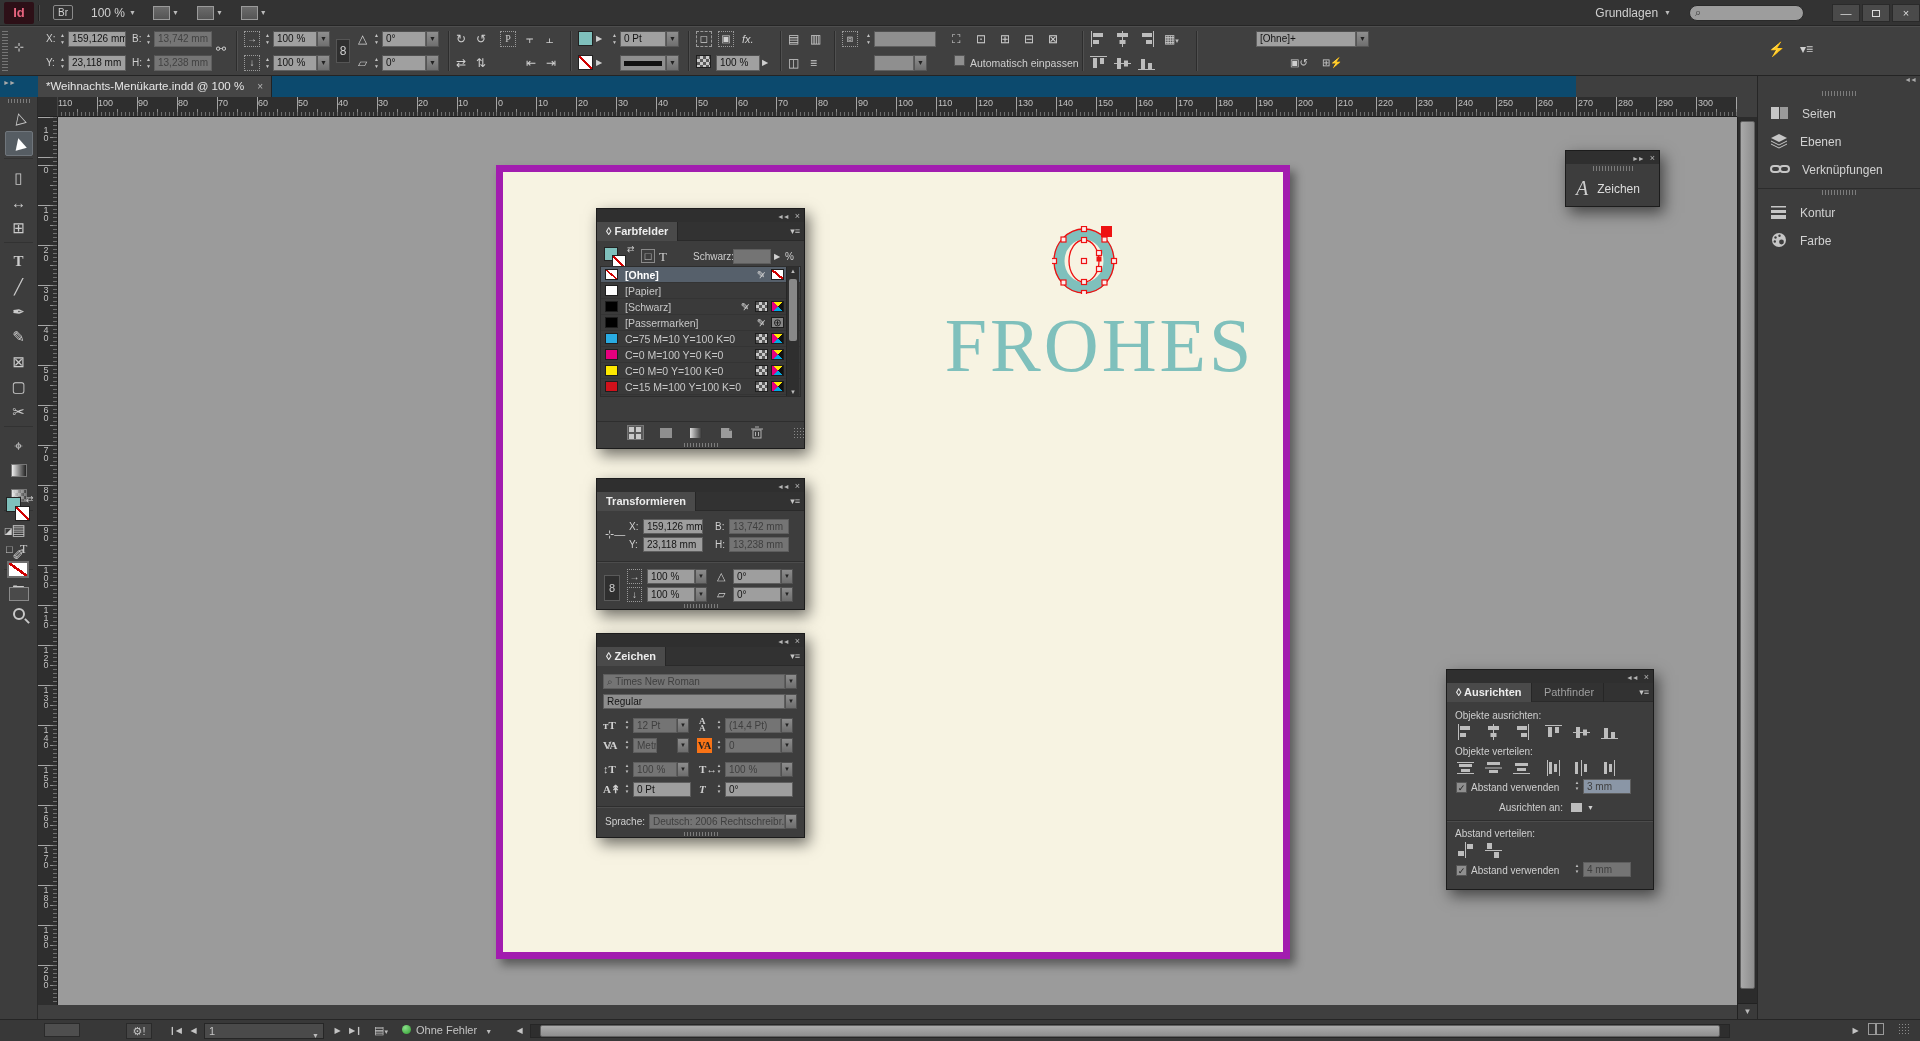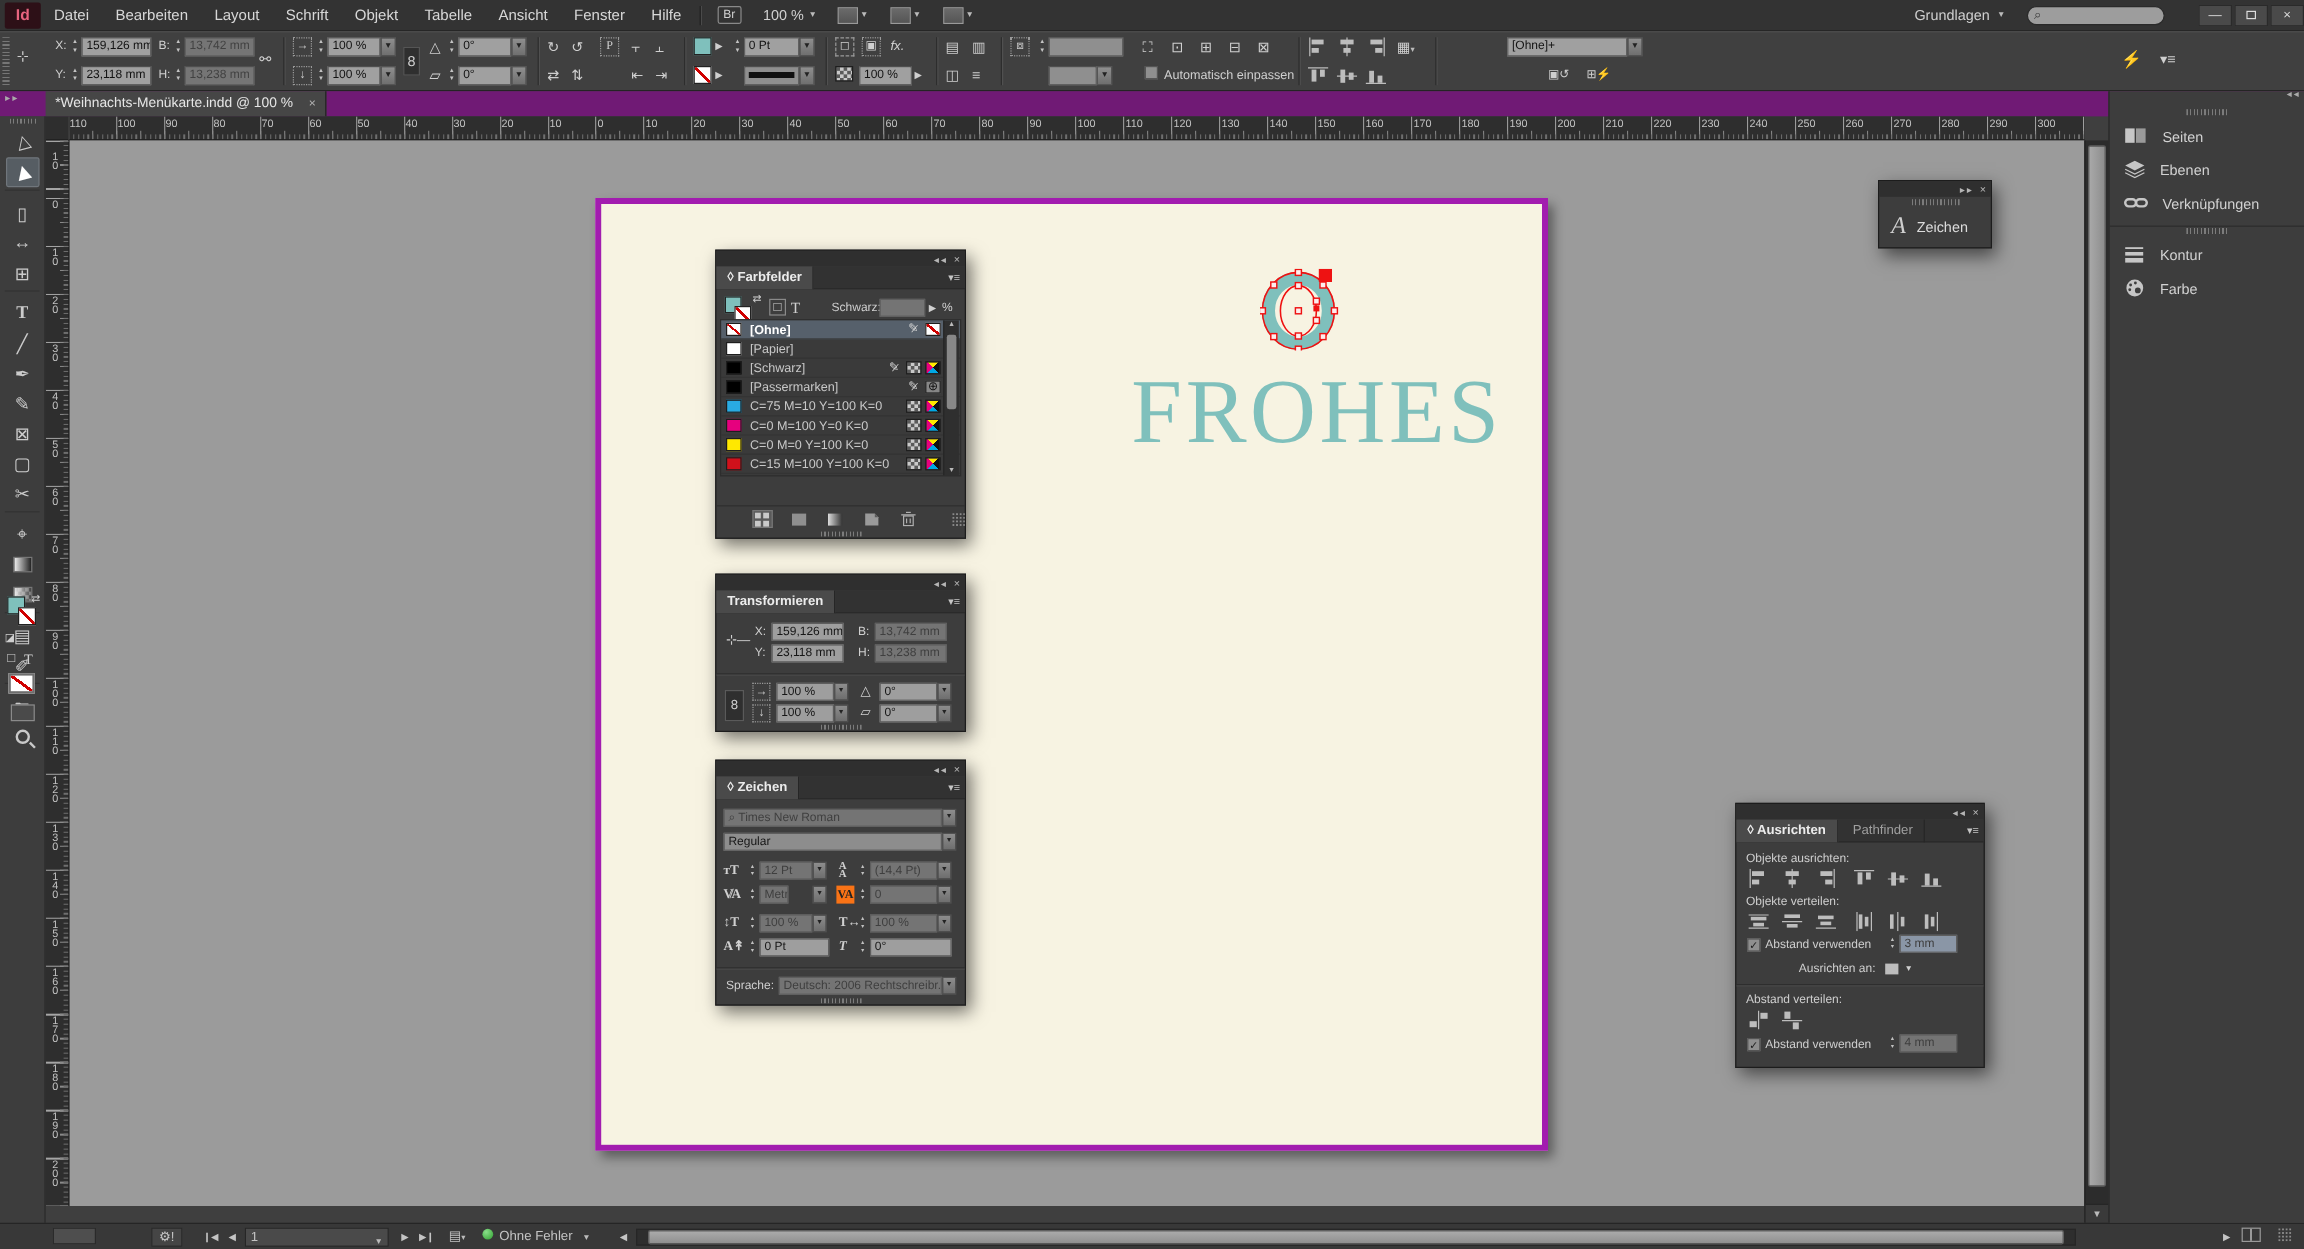--- a/index.html
+++ b/index.html
@@ -35,21 +35,21 @@
   .stepper:after{content:"▼";display:block;font-size:5px;line-height:6px;color:#c4c4c4}
   .cmbtn{position:absolute;width:13px;height:16px;background:linear-gradient(#8f8f8f,#6f6f6f);border:1px solid #555;color:#222;font-size:7px;text-align:center;line-height:14px}
   .cico{position:absolute;font-size:12px;color:#cfcfcf;line-height:16px}
   .cico.box{border:1px dotted #9a9a9a;font-size:10px;width:16px;height:16px;text-align:center;line-height:14px}
   .vsep{position:absolute;top:4px;bottom:4px;width:1px;background:#2d2d2d;box-shadow:1px 0 0 #505050}
   .swbox{position:absolute;width:15px;height:15px;border:1px solid #222}
   .sw-none-bg{background:#fff;background-image:linear-gradient(to top right,transparent 44%,#cf0000 44%,#cf0000 56%,transparent 56%)}
   .chk{position:absolute;width:11px;height:11px;background:#8f8f8f;border:1px solid #555;color:#1c1c1c;font-size:9px;line-height:10px;text-align:center}
 
   
-  #tabbar{position:absolute;left:0;top:76px;width:1920px;height:21px;background:#701a75}
+  #tabbar{position:absolute;left:0;top:76px;width:1576px;height:21px;background:#0c4a6e}
   #doctab{position:absolute;left:38px;top:0;height:21px;background:#464646;color:#e6e6e6;font-size:11.5px;line-height:21px;padding:0 8px;border-right:1px solid #222}
   #doctab .close{margin-left:10px;color:#b5b5b5;font-size:10px}
   #tb-collapse{position:absolute;left:3px;top:3px;font-size:7px;color:#aaa;letter-spacing:-1px}
   #hruler{position:absolute;left:58px;top:97px;width:1679px;height:20px;background:#2e2e2e;border-bottom:1px solid #1f1f1f;overflow:hidden}
   #hruler .ticks{position:absolute;left:0;top:0;right:0;bottom:0;
     background-image:repeating-linear-gradient(90deg,#6e6e6e 0 1px,transparent 1px 4px),repeating-linear-gradient(90deg,#8a8a8a 0 1px,transparent 1px 20px),repeating-linear-gradient(90deg,#a5a5a5 0 1px,transparent 1px 40px);
     background-size:100% 4px,100% 7px,100% 100%;background-position:438px bottom,438px bottom,438px bottom;background-repeat:repeat-x}
   .hlab{position:absolute;top:1px;font-size:9px;color:#c2c2c2}
   #ruler-corner{position:absolute;left:38px;top:97px;width:20px;height:20px;background:#2e2e2e;border-right:1px solid #444;border-bottom:1px solid #1f1f1f}
   #vruler{position:absolute;left:38px;top:117px;width:20px;height:888px;background:#2e2e2e;border-right:1px solid #1f1f1f;overflow:hidden}
@@ -68,21 +68,21 @@
   .toolgap{height:5px;border-top:1px solid #323232;margin:2px 4px}
   .grad-sq{width:16px;height:13px;background:linear-gradient(90deg,#eee,#222);border:1px solid #777}
   .gradf-sq{width:16px;height:13px;border:1px solid #777;background:linear-gradient(90deg,rgba(240,240,240,.95),rgba(60,60,60,.2)),repeating-conic-gradient(#888 0 25%,#444 0 50%);background-size:100% 100%,6px 6px}
   .zoomglass{position:relative;width:12px;height:12px;border:2px solid #c9c9c9;border-radius:50%}
   .zoomglass:after{content:"";position:absolute;left:9px;top:10px;width:6px;height:2px;background:#c9c9c9;transform:rotate(45deg)}
   #tb-proxy{position:absolute;left:0;top:400px;width:38px}
   .view-btn{width:20px;height:14px;margin:4px auto;border:1px solid #8a8a8a;background:#4a4a4a}
 
   
   #canvas{position:absolute;left:58px;top:117px;width:1679px;height:888px;background:#9b9b9b;overflow:hidden}
-  #page{position:absolute;left:438px;top:48px;width:794px;height:794px;background:#f7f3e2;border:5px solid #a21caf;box-shadow:5px 6px 9px rgba(0,0,0,.42)}
+  #page{position:absolute;left:438px;top:48px;width:794px;height:794px;background:#f7f3e2;border:7px solid #a21caf;box-shadow:5px 6px 9px rgba(0,0,0,.42)}
   #art-line1{position:absolute;left:424px;top:138px;width:345px;text-align:center;font-family:"Liberation Serif",serif;font-size:76px;letter-spacing:3px;line-height:70px}
   #art-line2{position:absolute;left:424px;top:216px;width:345px;text-align:center;font-family:"Liberation Serif",serif;font-weight:bold;font-size:113px;letter-spacing:3px;line-height:100px}
   #sel-object{position:absolute;left:549px;top:54px}
 
   
   #vscroll{position:absolute;left:1737px;top:117px;width:20px;height:902px;background:#2c2c2c;border-left:1px solid #222}
   #vscroll .thumb{position:absolute;left:2px;right:2px;top:4px;height:868px;background:linear-gradient(90deg,#a9a9a9,#8d8d8d);border:1px solid #5f5f5f;border-radius:2px}
   #vscroll .arr{position:absolute;left:0;right:0;bottom:0;height:16px;background:#3a3a3a;border-top:1px solid #222;color:#bbb;font-size:8px;text-align:center;line-height:16px}
 
   
@@ -162,31 +162,20 @@
   .aico svg *{fill:#bdbdbd;stroke:none}
   .aico svg line,.aico svg path.s{stroke:#bdbdbd;fill:none}
 
   .teal{color:#7fc0bc}
 </style>
 </head>
 <body>
 
 <div id="menubar">
   <div id="logo">Id</div>
-  <div id="menu-items" style="display:flex">
-      <span class="menu-item">Datei</span>
-      <span class="menu-item">Bearbeiten</span>
-      <span class="menu-item">Layout</span>
-      <span class="menu-item">Schrift</span>
-      <span class="menu-item">Objekt</span>
-      <span class="menu-item">Tabelle</span>
-      <span class="menu-item">Ansicht</span>
-      <span class="menu-item">Fenster</span>
-      <span class="menu-item">Hilfe</span>
-    </div>
   <div class="mb-sep"></div>
   <div id="br-btn">Br</div>
   <div class="mb-combo">
       <span>100 %</span>
       <span class="caret">▼</span>
     </div>
   <div class="mb-icobtn">
       <span class="bx"></span>
       <span class="caret">▼</span>
     </div>

